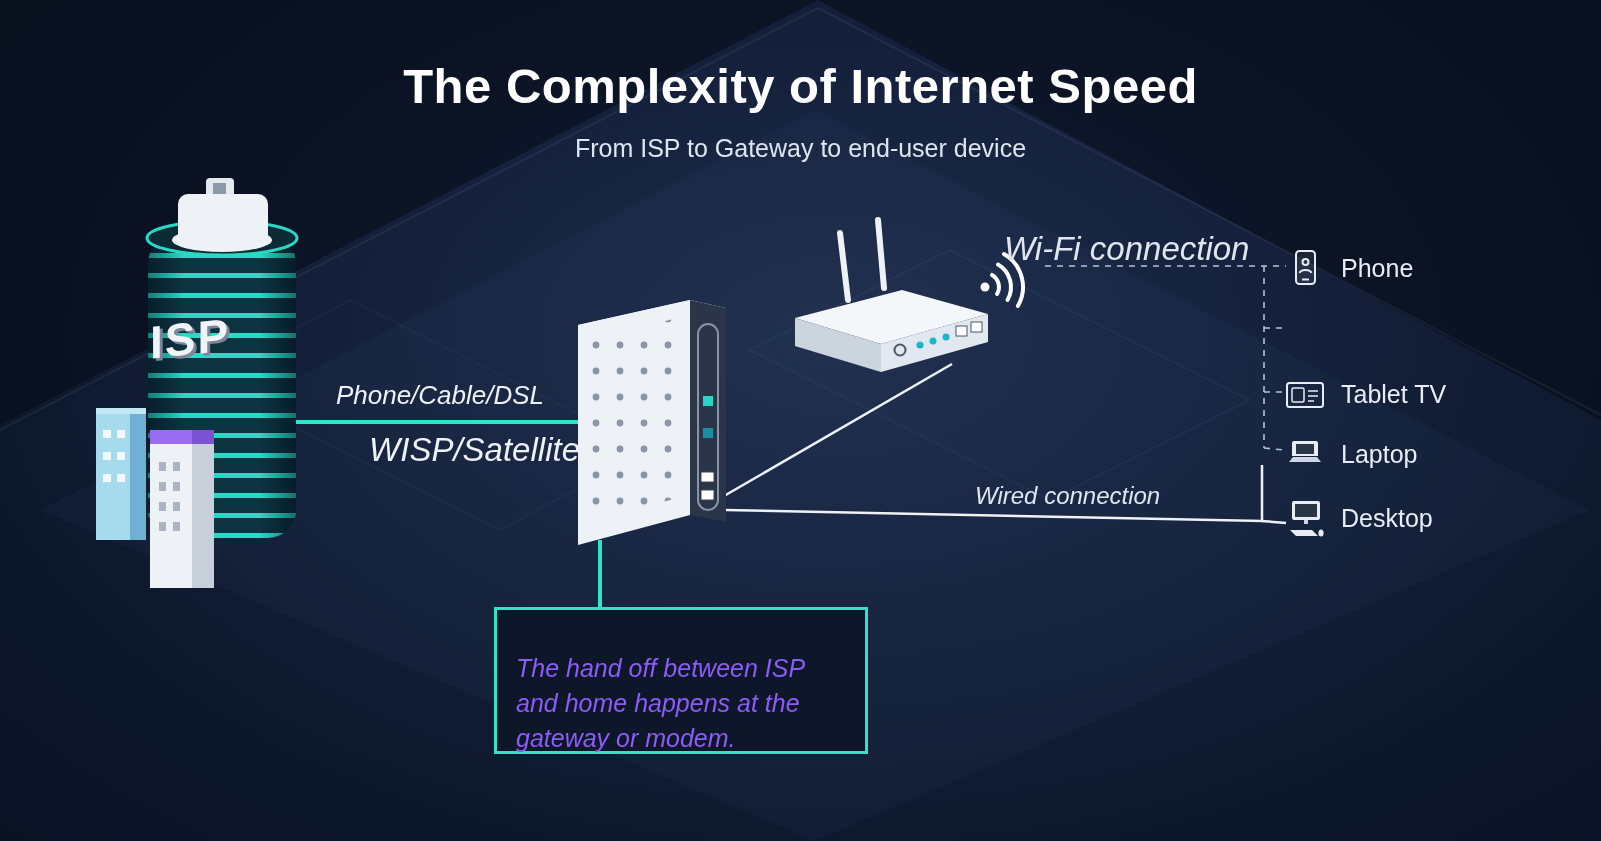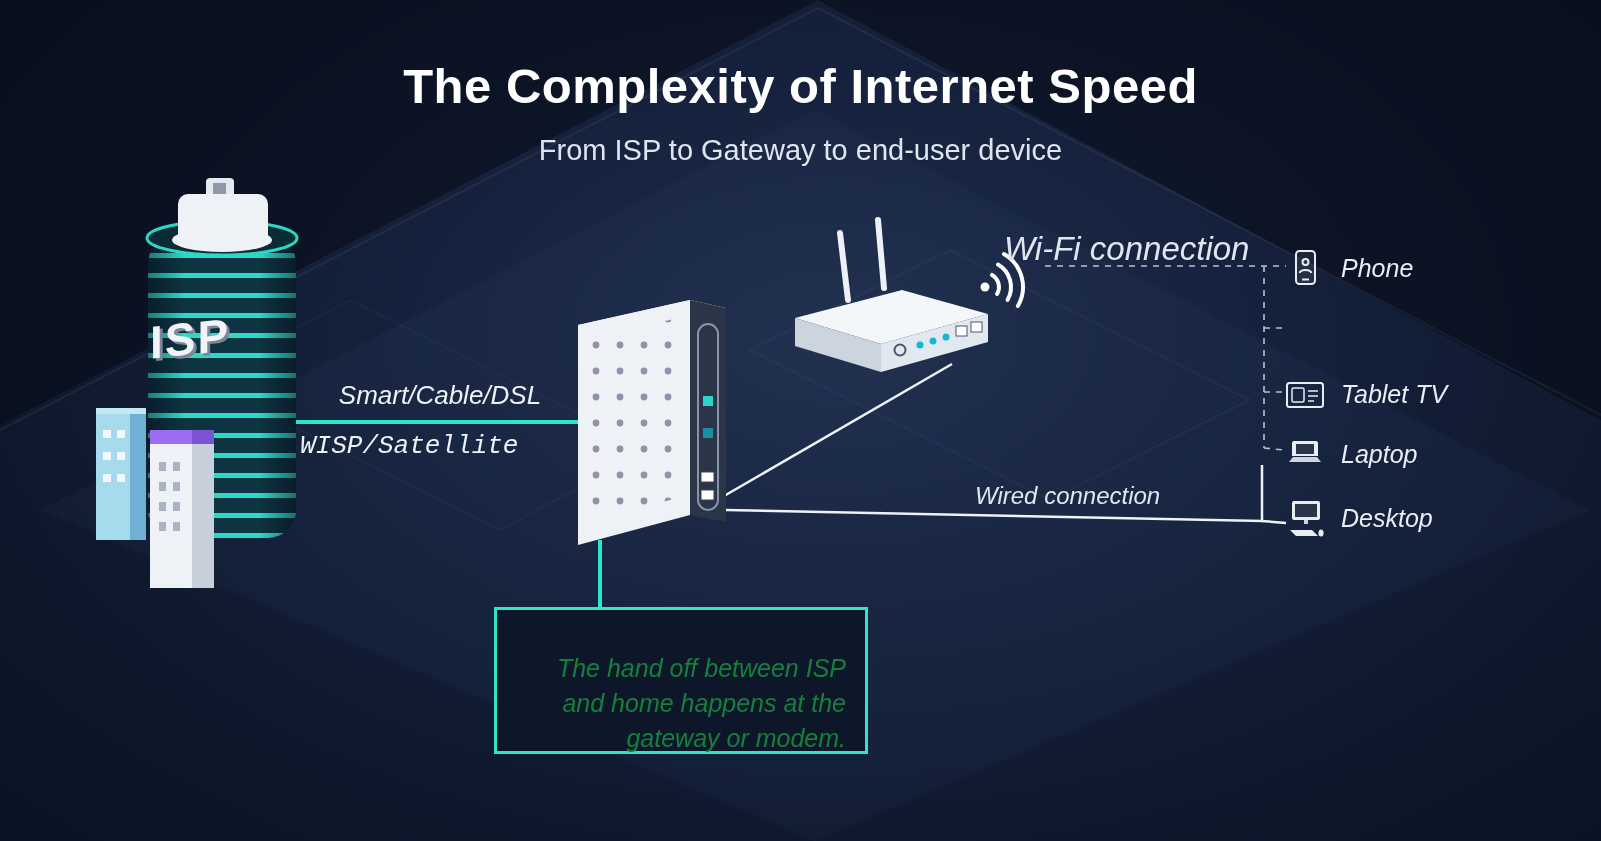--- a/index.html
+++ b/index.html
@@ -14,52 +14,52 @@
     background: radial-gradient(ellipse at 52% 40%, #1e2d4b 0%, #15213c 38%, #0e182c 72%, #0a1324 100%);
   }
   svg.layer { position:absolute; left:0; top:0; }
 
   .title {
     position:absolute; top:58px; left:0; width:100%; text-align:center;
     font-size:49px; font-weight:700; color:#ffffff; letter-spacing:0.5px; z-index:5;
   }
   .subtitle {
     position:absolute; top:134px; left:0; width:100%; text-align:center;
-    font-size:29px; font-weight:400; color:#dde5ee; z-index:5;
+    font-size:25px; font-weight:400; color:#dde5ee; z-index:5;
   }
 
   .conn-label {
     position:absolute; font-style:italic; color:#eef2f7; z-index:5; white-space:nowrap;
   }
   .label-fiber { left:300px; top:380px; width:280px; text-align:center; font-size:26px; }
-  .label-wisp  { left:300px; top:431px; width:280px; text-align:left; font-size:26px;font-family:Liberation Mono, monospace; }
+  .label-wisp  { left:300px; top:431px; width:280px; text-align:right; font-size:33px; }
   .label-wifi  { left:1004px; top:230px; font-size:33px; color:#dfe6ee; }
   .label-wired { left:975px;  top:482px; width:220px; font-size:24px; color:#dfe6ee; }
 
   .callout {
     position:absolute; left:494px; top:607px; width:374px; height:147px;
     border:3px solid #2ee5c8; background:rgba(13,23,40,0.93);
     display:flex; align-items:center; justify-content:center; z-index:6;
   }
   .callout p {
-    width:330px; text-align:right; font-style:italic; font-size:25px;
-    line-height:1.4; color:#15803d;margin-top:45px;
+    width:330px; text-align:left; font-style:italic; font-size:25px;
+    line-height:1.4; color:#8b5cf6;margin-top:45px;
   }
 
   .illustration { position:absolute; z-index:3; }
   .isp-svg    { left:80px;  top:178px; }
   .modem-svg  { left:560px; top:280px; }
   .router-svg { left:780px; top:190px; }
 
   .device-row {
     position:absolute; left:1283px; display:flex; align-items:center; gap:14px;
     height:48px; z-index:5;
   }
   .device-icon { width:44px; height:44px; flex:0 0 44px; }
-  .device-label { font-style:italic; font-size:25px; color:#e9eef5; white-space:nowrap; }
+  .device-label { font-size:25px; color:#e9eef5; white-space:nowrap; }
   .row-phone   { top:244px; }
   .row-tablet  { top:306px; }
   .row-smarttv { top:370px; }
   .row-laptop  { top:430px; }
   .row-desktop { top:494px; }
 </style>
 </head>
 <body>
 
 <div class="canvas">
@@ -181,21 +181,21 @@
     <g>
       <circle cx="205" cy="97" r="4.5" fill="#ffffff"></circle>
       <g fill="none" stroke="#ffffff" stroke-width="4" stroke-linecap="round">
         <path d="M 212 84.9 A 14 14 0 0 1 217.1 104"></path>
         <path d="M 218 74.5 A 26 26 0 0 1 227.5 110"></path>
         <path d="M 224 64.1 A 38 38 0 0 1 237.9 116"></path>
       </g>
     </g>
   </svg>
 
-  <div class="conn-label label-fiber">Smart/Cable/DSL</div>
+  <div class="conn-label label-fiber">Phone/Cable/DSL</div>
   <div class="conn-label label-wisp">WISP/Satellite</div>
   <div class="conn-label label-wifi">Wi-Fi connection</div>
   <div class="conn-label label-wired">Wired connection</div>
 
   <div class="callout">
     <p>The hand off between ISP and home happens at the gateway or modem.</p>
   </div>
 
   <div class="device-row row-phone">
     <span class="device-icon">

